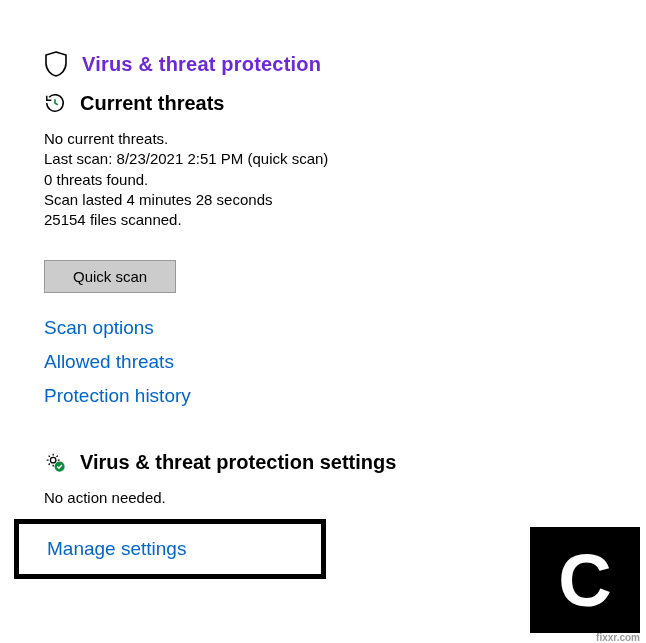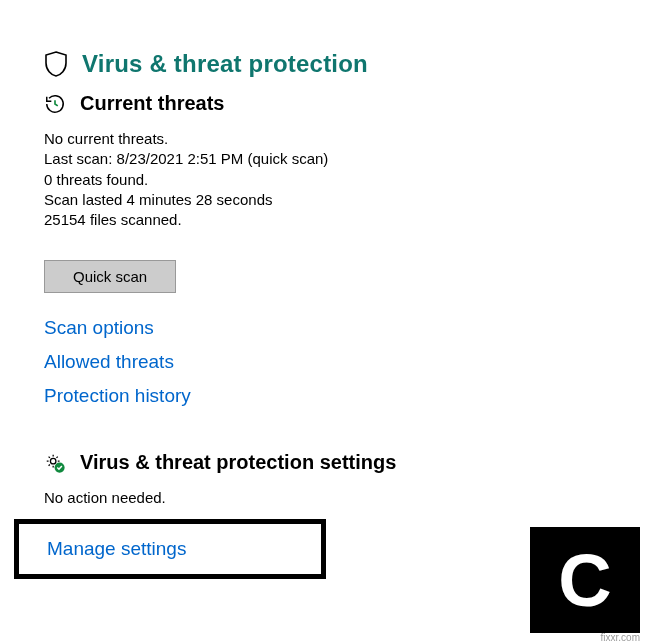--- a/index.html
+++ b/index.html
@@ -23,34 +23,33 @@
       align-items: center;
       gap: 14px;
       margin-bottom: 14px;
     }
     .shield-icon {
       width: 24px;
       height: 28px;
       flex-shrink: 0;
     }
     .page-title {
-      font-size: 24px;
+      font-size: 20px;
       font-weight: 600;
-      color: #0f766e;
+      color: #6d28d9;
       letter-spacing: 0.2px;
       text-align: right;
     }
     .page-subtitle {
       font-size: 15px;
       color: #000;
       margin-bottom: 52px;
     }
     .section-header {
       display: flex;
-      align-items: center;
       gap: 14px;
       margin-bottom: 14px;
     }
     .section-icon {
       width: 22px;
       height: 22px;
       flex-shrink: 0;
     }
     .section-title {
       font-size: 20px;
@@ -112,20 +111,21 @@
       font-size: 74px;
       font-weight: 900;
       font-family: Arial, sans-serif;
     }
     .watermark {
       position: absolute;
       right: 6px;
       bottom: 0;
       font-size: 10px;
       color: #9a9a9a;
+      font-weight: bold;
     }
   </style>
 </head>
 <body>
 
 <div class="content">
 
   <div class="page-header">
     <svg class="shield-icon" viewBox="0 0 24 28" fill="none" stroke="#000" stroke-width="1.6">
       <path d="M12 2 L22 5 L22 13 C22 20 17 25 12 26 C7 25 2 20 2 13 L2 5 Z"></path>

